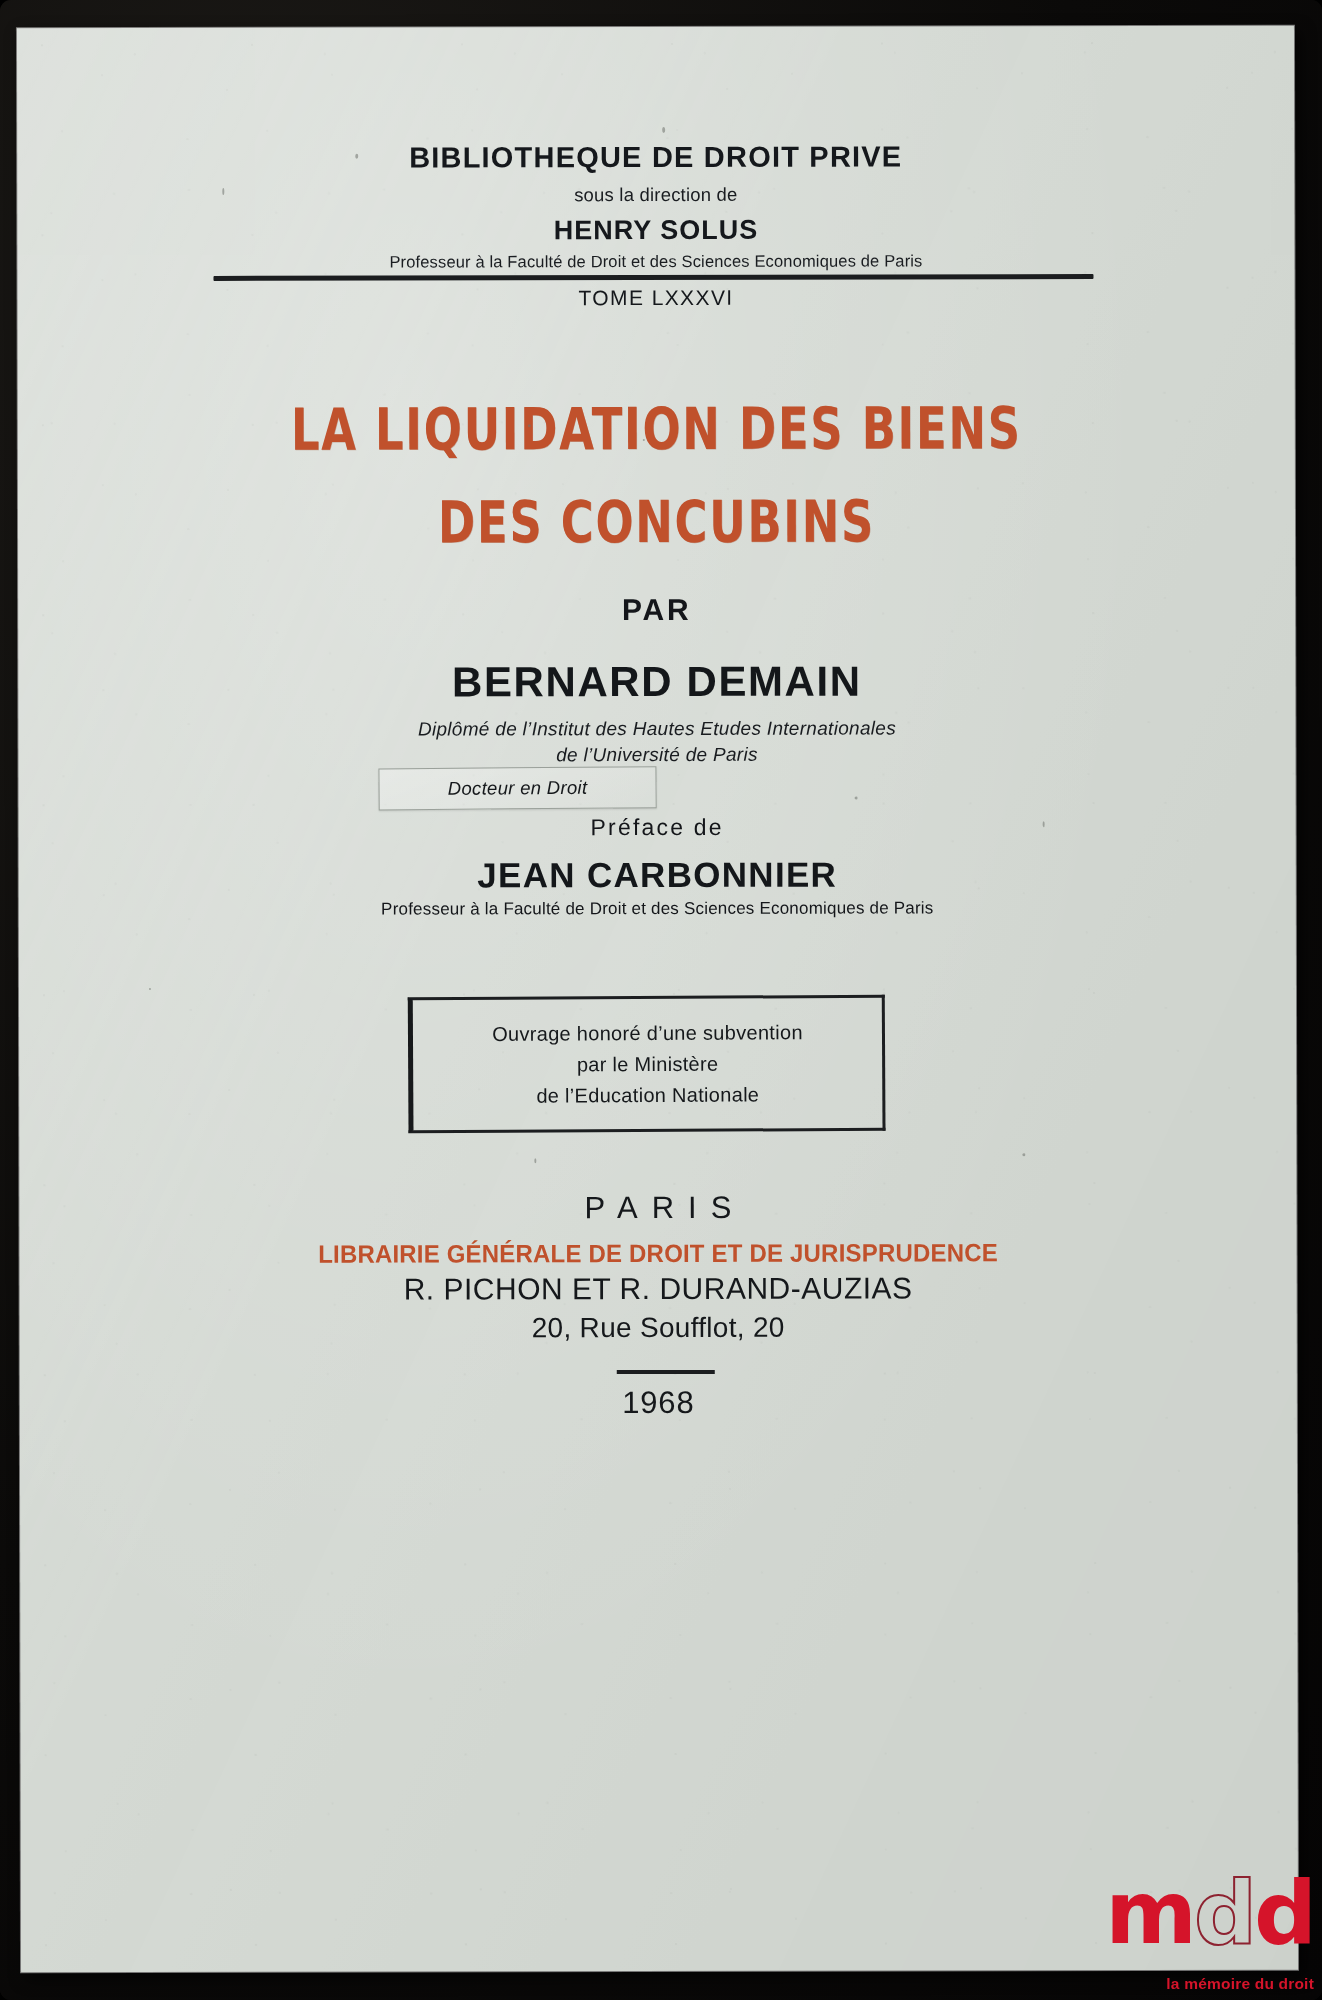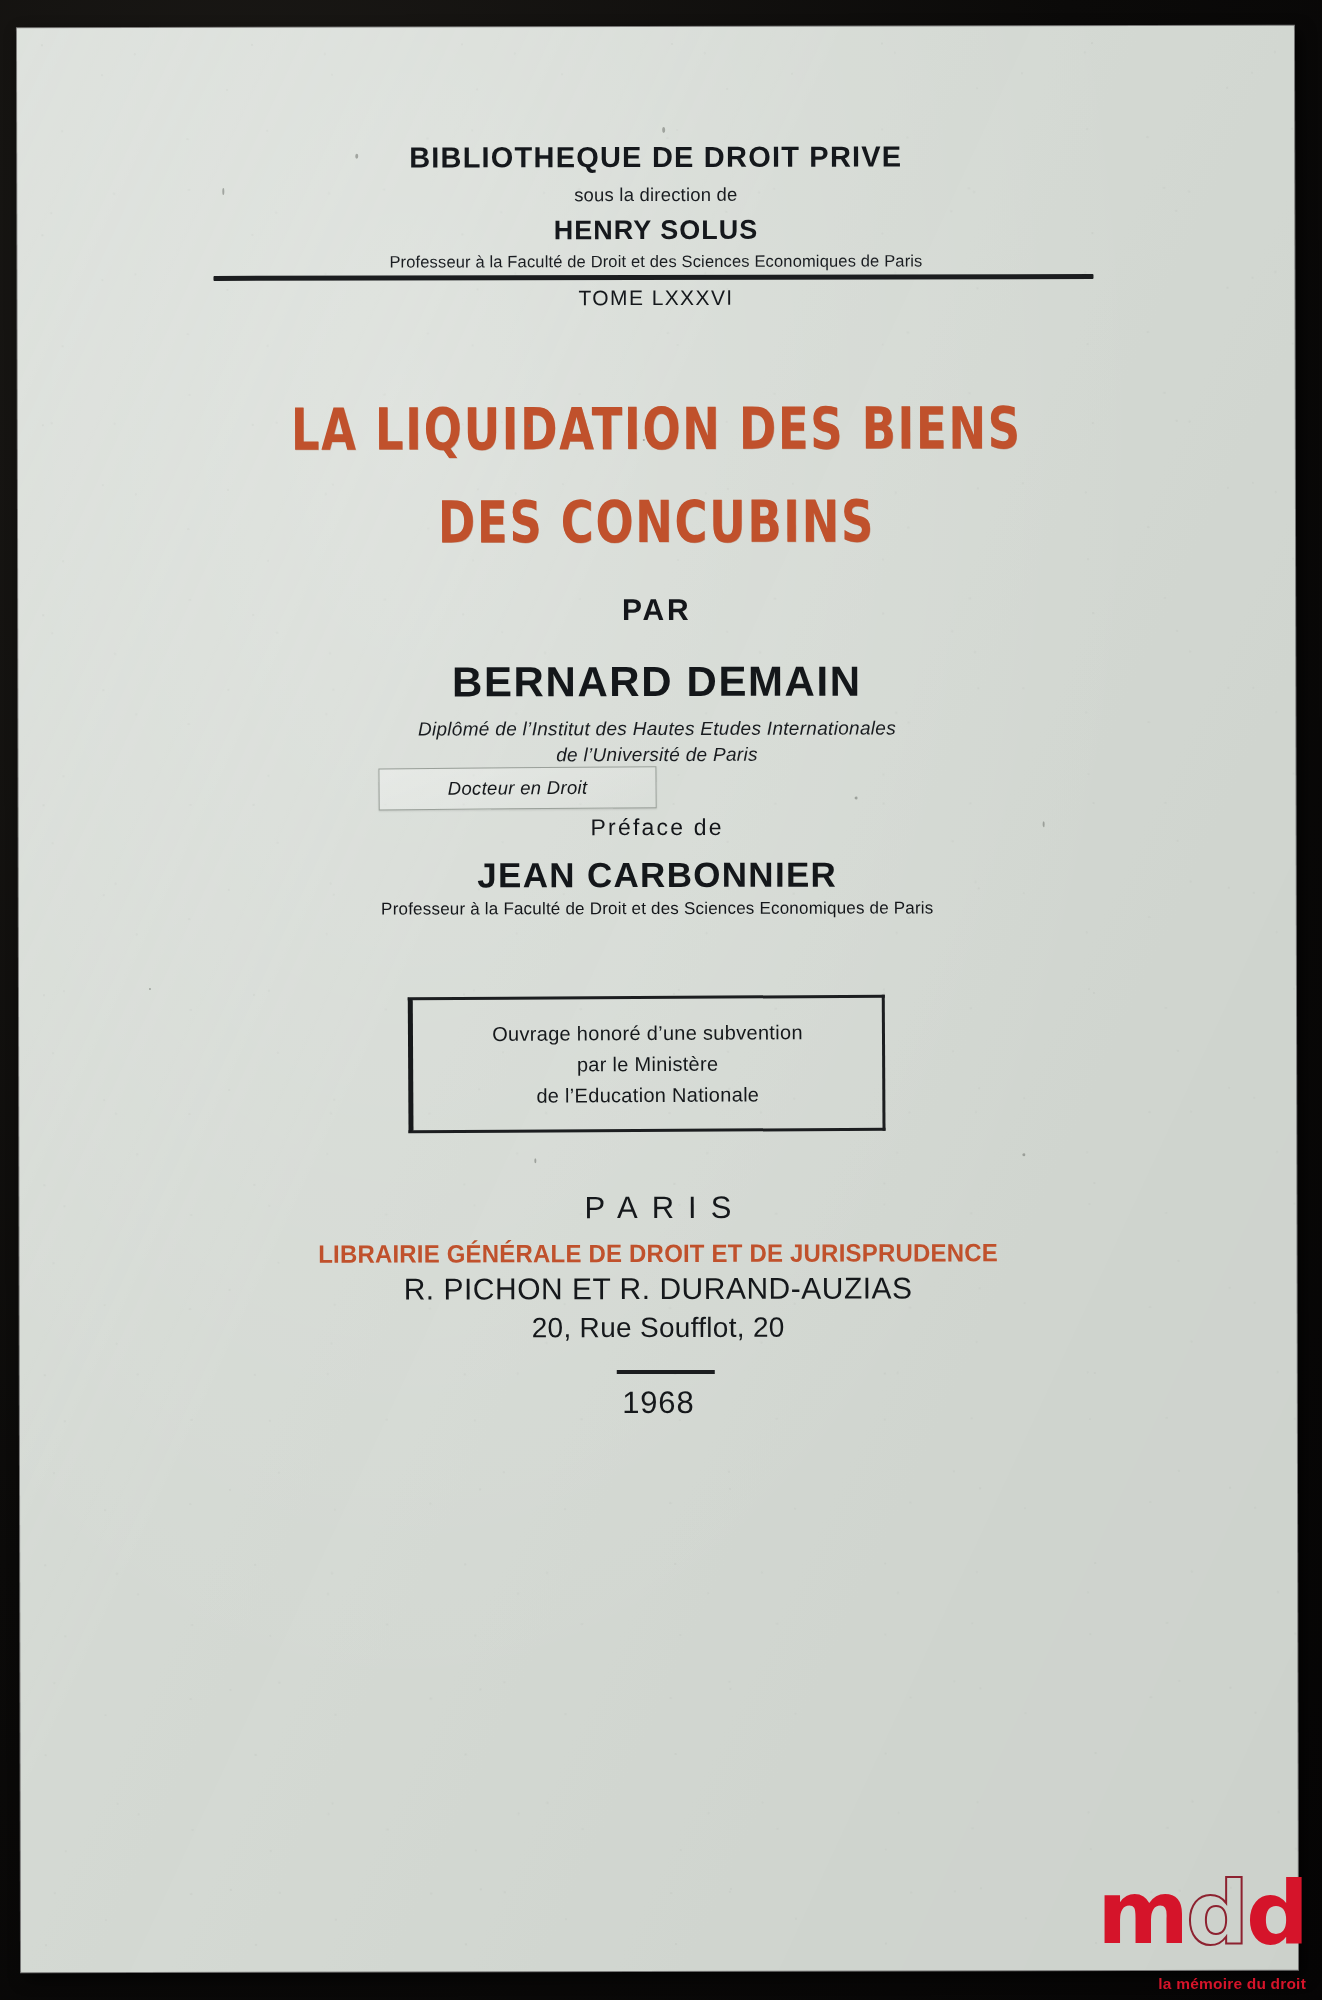--- a/index.html
+++ b/index.html
@@ -9,20 +9,21 @@
     background: #000000;
   }
 
   #scene {
     position: relative;
     width: 1322px;
     height: 2000px;
     background: #0a0908;
     overflow: hidden;
     font-family: "Liberation Sans", "DejaVu Sans", sans-serif;
+    border-radius: 11px;
   }
 
   
   .backdrop {
     position: absolute;
     inset: 0;
     background:
       radial-gradient(ellipse at 20% 15%, #1b1916 0%, #0b0a09 55%, #060505 100%);
   }
 
@@ -327,21 +328,21 @@
     top: 1358px;
     font-size: 31px;
     font-weight: 400;
     letter-spacing: 0.8px;
     color: #15181b;
   }
 
   
   .mdd-logo {
     position: absolute;
-    right: 8px;
+    right: 0;
     bottom: 2px;
     width: 188px;
     height: 132px;
     z-index: 9;
     text-align: right;
     user-select: none;
   }
   .mdd-mark {
     position: absolute;
     right: 8px;

